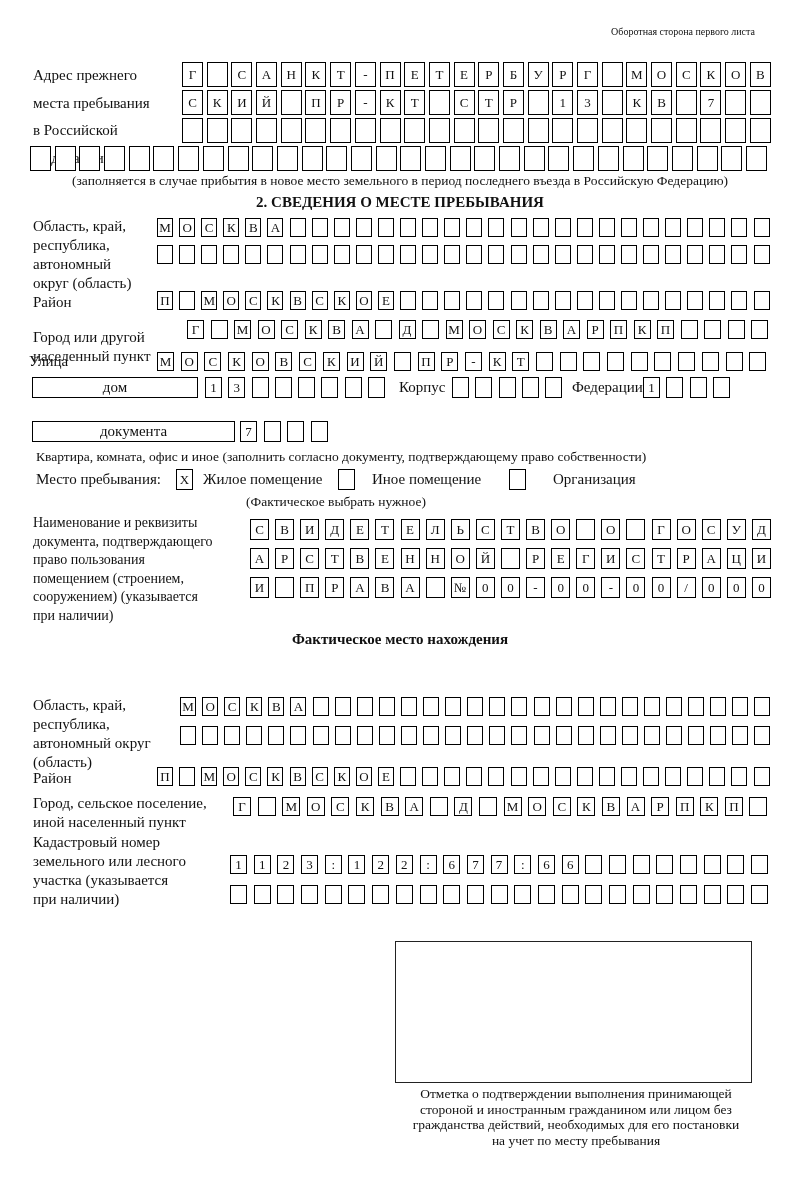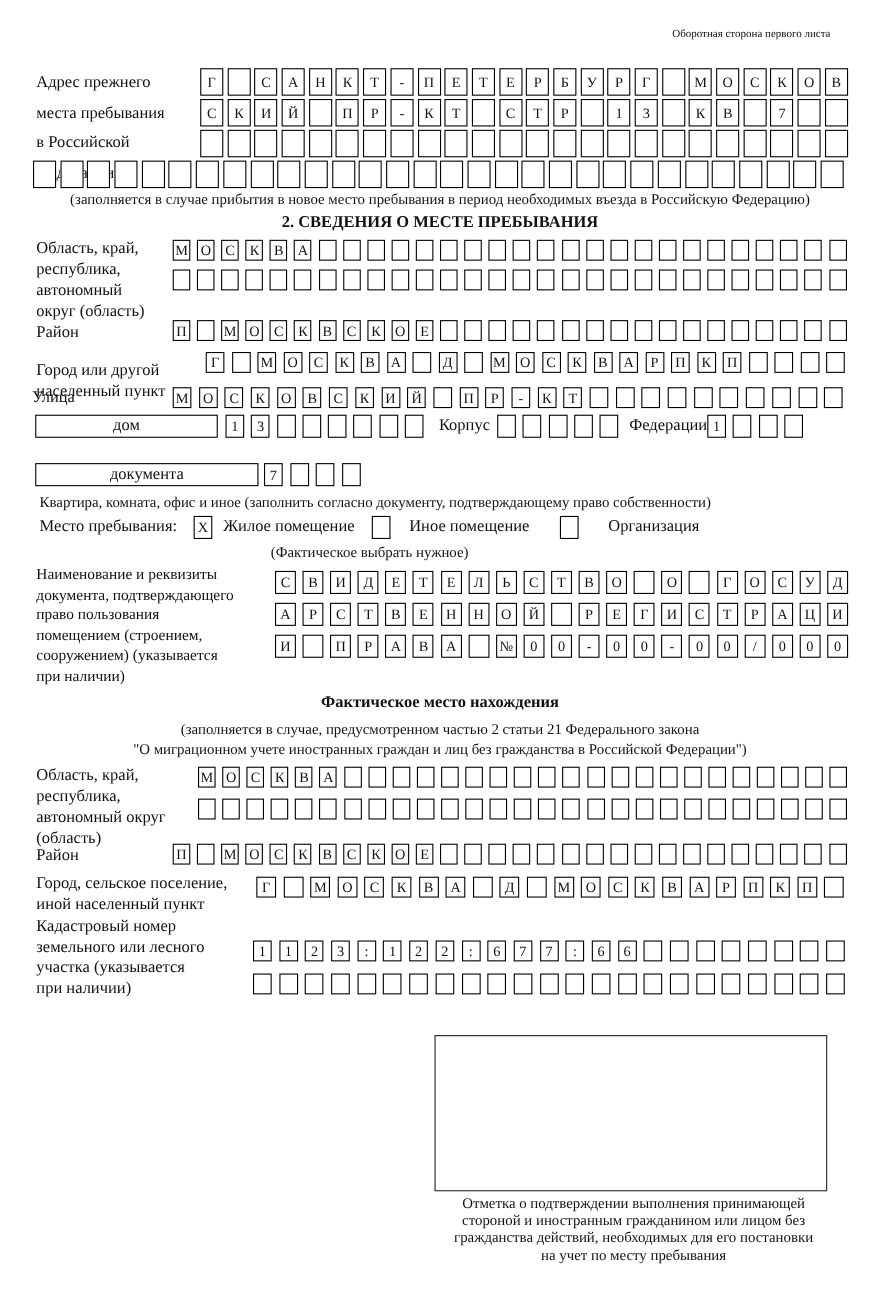--- a/index.html
+++ b/index.html
@@ -132,21 +132,21 @@
       <span class="cell" style="width: 21px; height: 25px; margin-right: 3.7px;"></span>
       <span class="cell" style="width: 21px; height: 25px; margin-right: 3.7px;"></span>
       <span class="cell" style="width: 21px; height: 25px; margin-right: 3.7px;"></span>
       <span class="cell" style="width: 21px; height: 25px; margin-right: 3.7px;"></span>
       <span class="cell" style="width: 21px; height: 25px; margin-right: 3.7px;"></span>
       <span class="cell" style="width: 21px; height: 25px; margin-right: 3.7px;"></span>
       <span class="cell" style="width: 21px; height: 25px; margin-right: 3.7px;"></span>
       <span class="cell" style="width: 21px; height: 25px; margin-right: 3.7px;"></span>
       <span class="cell" style="width: 21px; height: 25px;"></span>
     </div>
-  <div class="note center" style="left:0;top:173px;width:800px;">(заполняется в случае прибытия в новое место пребывания в период необходимых въезда в Российскую Федерацию)</div>
+  <div class="note center" style="left:0;top:173px;width:800px;">(заполняется в случае прибытия в новое место земельного в период последнего въезда в Российскую Федерацию)</div>
 
   <div class="note center bold" style="left:0;top:194px;width:800px;font-size:15px;">2. СВЕДЕНИЯ О МЕСТЕ ПРЕБЫВАНИЯ</div>
 
   <div class="lbl" style="left:33px;top:217px;">Область, край,
 республика,
 автономный
 округ (область)</div>
   <div class="boxrow" style="left:157px;top:218px;">
       <span class="cell" style="width: 16px; height: 19px; margin-right: 6.1px;">М</span>
       <span class="cell" style="width: 16px; height: 19px; margin-right: 6.1px;">О</span>
@@ -421,22 +421,20 @@
       <span class="cell" style="width: 19px; height: 21px; margin-right: 6.1px;">-</span>
       <span class="cell" style="width: 19px; height: 21px; margin-right: 6.1px;">0</span>
       <span class="cell" style="width: 19px; height: 21px; margin-right: 6.1px;">0</span>
       <span class="cell" style="width: 19px; height: 21px; margin-right: 6.1px;">/</span>
       <span class="cell" style="width: 19px; height: 21px; margin-right: 6.1px;">0</span>
       <span class="cell" style="width: 19px; height: 21px; margin-right: 6.1px;">0</span>
       <span class="cell" style="width: 19px; height: 21px;">0</span>
     </div>
 
   <div class="note center bold" style="left:0;top:631px;width:800px;font-size:15px;">Фактическое место нахождения</div>
-  <div class="note center" style="left:0;top:654px;width:800px;white-space:pre-line;line-height:17.5px;">(заполняется в случае, предусмотренном частью 2 статьи 21 Федерального закона
-"О миграционном учете иностранных граждан и лиц без гражданства в Российской Федерации")</div>
 
   <div class="lbl" style="left:33px;top:696px;">Область, край,
 республика,
 автономный округ
 (область)</div>
   <div class="boxrow" style="left:180px;top:697px;">
       <span class="cell" style="width: 16px; height: 19px; margin-right: 6.1px;">М</span>
       <span class="cell" style="width: 16px; height: 19px; margin-right: 6.1px;">О</span>
       <span class="cell" style="width: 16px; height: 19px; margin-right: 6.1px;">С</span>
       <span class="cell" style="width: 16px; height: 19px; margin-right: 6.1px;">К</span>

